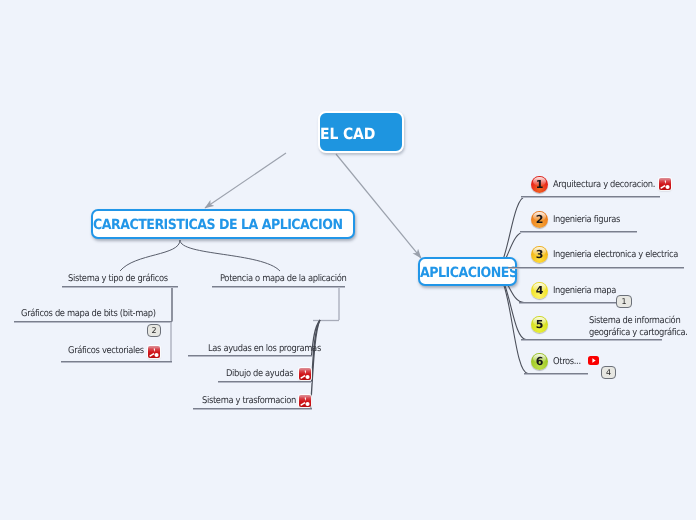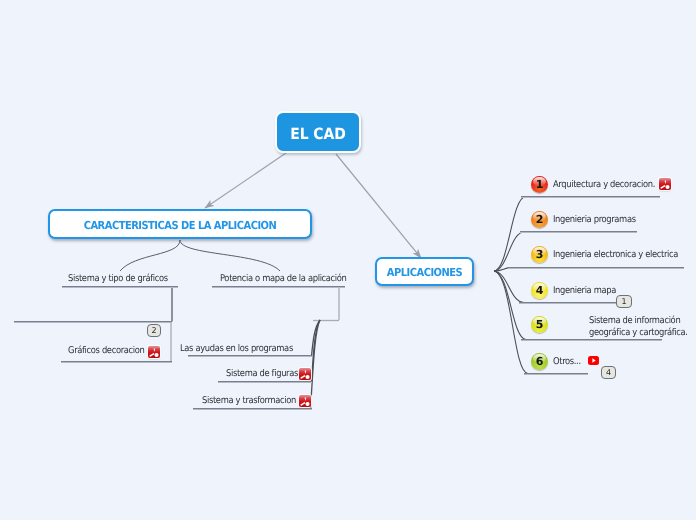--- a/index.html
+++ b/index.html
@@ -2,28 +2,28 @@
 <html><head>
 <meta charset="utf-8">
 <style>
   html,body{margin:0;padding:0;}
   body{width:696px;height:520px;background:#eff3fb;position:relative;overflow:hidden;
        font-family:"DejaVu Sans Condensed","DejaVu Sans",sans-serif;
        -webkit-font-smoothing:antialiased;text-rendering:geometricPrecision;}
   #canvas{position:absolute;left:0;top:0;width:696px;height:520px;}
   svg.links{position:absolute;left:0;top:0;width:696px;height:520px;pointer-events:none;}
 
-  .box{position:absolute;box-sizing:border-box;display:flex;align-items:center;justify-content:center;}
+  .box{position:absolute;box-sizing:border-box;display:flex;align-items:center;margin-left:43px;}
 
   .root-node{left:275px;top:111px;width:86px;height:42px;background:#1e95e0;border-radius:8px;
      color:#fff;font-weight:bold;font-size:15.5px;letter-spacing:-0.1px;
      border:2px solid #fff;box-shadow:1px 2px 2.5px rgba(90,100,120,.35);}
 
   .mnode{background:#fff;border:2px solid #2196e8;border-radius:7px;color:#2196e8;
-     font-weight:bold;font-size:11px;letter-spacing:-0.5px;
+     font-weight:bold;font-size:14px;letter-spacing:-0.5px;
      box-shadow:1px 2px 3px rgba(60,70,90,.4);}
   .mnode>span{position:relative;top:1px;}
   .root-node>span{position:relative;top:2px;}
   .m1{left:48px;top:209px;width:264px;height:30px;}
   .m2{left:375px;top:257px;width:99px;height:29px;}
 
   .leaf{position:absolute;white-space:nowrap;font-family:"DejaVu Sans Condensed","DejaVu Sans",sans-serif;
         font-size:9.3px;letter-spacing:-0.35px;color:#2f3138;line-height:11px;}
   .leaf.two{white-space:normal;line-height:11.5px;margin-left:36px;}
 
@@ -109,39 +109,40 @@
   <div class="box mnode m2">
      <span>APLICACIONES</span>
   </div>
 
   <div class="leaf" style="left:68px;top:273px">Sistema y tipo de gráficos</div>
   <div class="uline" style="left:62px;top:286px;width:116px"></div>
 
   <div class="leaf" style="left:220px;top:273px">Potencia o mapa de la aplicación</div>
   <div class="uline" style="left:212px;top:286px;width:133px"></div>
 
+  <div class="leaf" style="left:21px;top:308px">Gráficos de mapa de bits (bit-map)</div>
   <div class="uline" style="left:14px;top:321px;width:158px"></div>
   <div class="cnt" style="left:147px;top:324px;width:14px">
       <span>2</span>
     </div>
 
-  <div class="leaf" style="left:68px;top:345px">Gráficos decoracion</div>
+  <div class="leaf" style="left:68px;top:345px">Gráficos vectoriales</div>
   <div class="pdfico" style="left:148px;top:346px">
       <svg width="12" height="12" viewBox="0 0 24 24">
         <path d="M3.2 18.3c2.9-.6 5.5-2.3 7.3-4.9.6 1.3 1.6 2.3 2.8 2.9-2.1.8-4 1.9-5.6 3.3-1.6 1.4-3 1.9-3.8 1.6-.8-.4-1-1.2-.7-2.9z" fill="#fff"></path>
         <path d="M11.3 5.6c.7-1.6 2-1.4 2.4-.2.5 1.4.1 3.7-.9 6.5-.7-2.6-1.3-4.8-1.5-6.3z" fill="#fff"></path>
         <circle cx="17.1" cy="17.9" r="4.1" fill="#fff"></circle>
       </svg>
     </div>
   <div class="uline" style="left:61px;top:361px;width:111px"></div>
 
-  <div class="leaf" style="left:180px;top:343px">Las ayudas en los programas</div>
+  <div class="leaf" style="left:208px;top:343px">Las ayudas en los programas</div>
   <div class="uline" style="left:188px;top:355px;width:124px"></div>
 
-  <div class="leaf" style="left:226px;top:368px">Sistema de figuras</div>
+  <div class="leaf" style="left:226px;top:368px">Dibujo de ayudas</div>
   <div class="pdfico" style="left:299px;top:368px">
       <svg width="12" height="12" viewBox="0 0 24 24">
         <path d="M3.2 18.3c2.9-.6 5.5-2.3 7.3-4.9.6 1.3 1.6 2.3 2.8 2.9-2.1.8-4 1.9-5.6 3.3-1.6 1.4-3 1.9-3.8 1.6-.8-.4-1-1.2-.7-2.9z" fill="#fff"></path>
         <path d="M11.3 5.6c.7-1.6 2-1.4 2.4-.2.5 1.4.1 3.7-.9 6.5-.7-2.6-1.3-4.8-1.5-6.3z" fill="#fff"></path>
         <circle cx="17.1" cy="17.9" r="4.1" fill="#fff"></circle>
       </svg>
     </div>
   <div class="uline" style="left:218px;top:381px;width:94px"></div>
 
   <div class="leaf" style="left:202px;top:395px">Sistema y trasformacion</div>
@@ -163,21 +164,21 @@
         <path d="M3.2 18.3c2.9-.6 5.5-2.3 7.3-4.9.6 1.3 1.6 2.3 2.8 2.9-2.1.8-4 1.9-5.6 3.3-1.6 1.4-3 1.9-3.8 1.6-.8-.4-1-1.2-.7-2.9z" fill="#fff"></path>
         <path d="M11.3 5.6c.7-1.6 2-1.4 2.4-.2.5 1.4.1 3.7-.9 6.5-.7-2.6-1.3-4.8-1.5-6.3z" fill="#fff"></path>
         <circle cx="17.1" cy="17.9" r="4.1" fill="#fff"></circle>
       </svg>
     </div>
   <div class="uline" style="left:521px;top:196px;width:139px"></div>
 
   <div class="numbadge b2" style="left:531px;top:211px">
       <span>2</span>
     </div>
-  <div class="leaf" style="left:553px;top:214px">Ingenieria programas</div>
+  <div class="leaf" style="left:553px;top:214px">Ingenieria figuras</div>
   <div class="uline" style="left:520px;top:231px;width:117px"></div>
 
   <div class="numbadge b3" style="left:531px;top:246px">
       <span>3</span>
     </div>
   <div class="leaf" style="left:553px;top:249px">Ingenieria electronica y electrica</div>
   <div class="uline" style="left:508px;top:267px;width:176px"></div>
 
   <div class="numbadge b4" style="left:531px;top:282px">
       <span>4</span>

